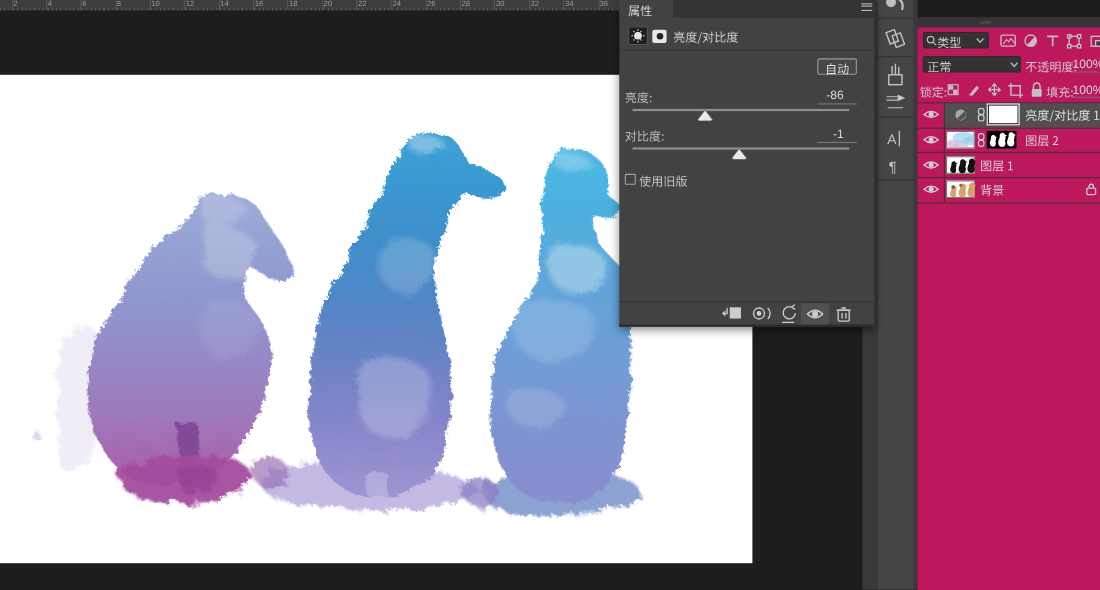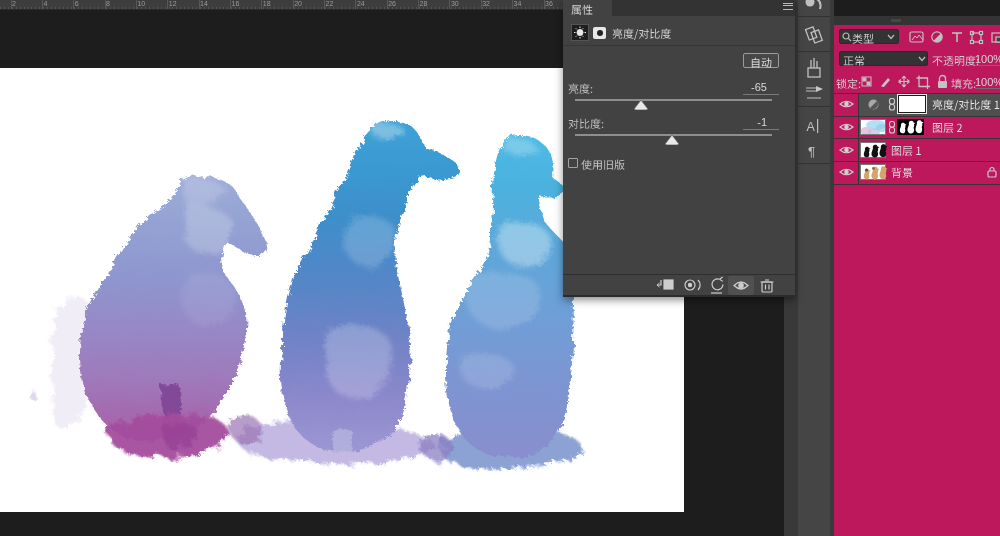--- a/index.html
+++ b/index.html
@@ -196,21 +196,21 @@
         <path transform="translate(0,11.88)" d="M6.8 -2.6H7.6V-0.3Q7.6 -0.1 7.7 -0.1Q7.8 -0.0 8.0 -0.0Q8.1 -0.0 8.2 -0.0Q8.4 -0.0 8.6 -0.0Q8.8 -0.0 8.9 -0.0Q9.1 -0.0 9.2 -0.0Q9.3 -0.0 9.4 -0.1Q9.5 -0.2 9.5 -0.4Q9.5 -0.7 9.6 -1.2Q9.7 -1.2 9.8 -1.1Q9.9 -1.0 10.1 -1.0Q10.2 -0.9 10.3 -0.9Q10.3 -0.3 10.2 0.1Q10.1 0.4 9.8 0.6Q9.6 0.7 9.3 0.7Q9.2 0.7 9.0 0.7Q8.8 0.7 8.6 0.7Q8.4 0.7 8.2 0.7Q8.0 0.7 7.9 0.7Q7.5 0.7 7.2 0.6Q7.0 0.5 6.9 0.3Q6.8 0.1 6.8 -0.3ZM3.3 -2.6H4.2Q4.2 -1.9 4.0 -1.3Q3.9 -0.7 3.5 -0.3Q3.2 0.1 2.6 0.4Q2.0 0.7 1.1 0.9Q1.1 0.8 1.0 0.6Q0.9 0.5 0.8 0.4Q0.7 0.3 0.6 0.2Q1.5 0.1 2.0 -0.2Q2.5 -0.4 2.8 -0.7Q3.1 -1.0 3.2 -1.5Q3.3 -2.0 3.3 -2.6ZM0.7 -8.2H10.3V-7.5H0.7ZM0.9 -4.1H10.1V-2.2H9.3V-3.4H1.6V-2.2H0.9ZM3.0 -6.3V-5.3H8.0V-6.3ZM2.2 -6.9H8.9V-4.7H2.2ZM4.8 -9.1 5.6 -9.3Q5.8 -9.0 6.0 -8.7Q6.1 -8.4 6.2 -8.2L5.4 -8.0Q5.3 -8.2 5.1 -8.5Q5.0 -8.9 4.8 -9.1ZM3.6 -2.6H7.3V-1.9H3.6Z M13.5 -6.1H21.3V-5.4H13.5ZM13.6 -2.9H19.9V-2.2H13.6ZM15.2 -7.1H16.0V-4.3H18.7V-7.1H19.5V-3.6H15.2ZM19.7 -2.9H19.9L20.0 -3.0L20.5 -2.7Q20.1 -1.8 19.3 -1.2Q18.6 -0.6 17.7 -0.2Q16.7 0.2 15.6 0.4Q14.6 0.7 13.4 0.8Q13.4 0.7 13.3 0.5Q13.2 0.3 13.1 0.1Q14.2 0.0 15.2 -0.2Q16.2 -0.4 17.1 -0.7Q18.0 -1.1 18.6 -1.6Q19.3 -2.1 19.7 -2.8ZM15.4 -2.4Q15.9 -1.6 16.9 -1.1Q17.8 -0.6 19.0 -0.3Q20.2 0.0 21.6 0.2Q21.5 0.2 21.4 0.4Q21.3 0.5 21.2 0.6Q21.2 0.8 21.1 0.9Q19.7 0.7 18.5 0.3Q17.2 -0.0 16.3 -0.6Q15.3 -1.2 14.7 -2.1ZM12.8 -8.1H21.4V-7.4H12.8ZM12.4 -8.1H13.2V-5.2Q13.2 -4.5 13.2 -3.7Q13.1 -2.9 13.0 -2.1Q12.9 -1.3 12.7 -0.5Q12.5 0.2 12.1 0.9Q12.1 0.8 11.9 0.7Q11.8 0.7 11.6 0.6Q11.5 0.5 11.4 0.5Q11.7 -0.1 11.9 -0.8Q12.1 -1.6 12.2 -2.3Q12.3 -3.1 12.4 -3.8Q12.4 -4.5 12.4 -5.2ZM16.2 -9.1 17.0 -9.3Q17.2 -9.0 17.4 -8.6Q17.6 -8.2 17.7 -7.9L16.8 -7.7Q16.7 -7.9 16.6 -8.4Q16.4 -8.8 16.2 -9.1Z M22.1 2.0 25.4 -8.7H26.1L22.9 2.0Z M27.1 -7.8H30.8V-7.0H27.1ZM30.5 -7.8H30.7L30.8 -7.8L31.4 -7.6Q31.1 -5.5 30.6 -3.9Q30.1 -2.2 29.2 -1.1Q28.4 0.1 27.4 0.9Q27.3 0.8 27.2 0.6Q27.1 0.5 27.0 0.4Q26.9 0.3 26.8 0.2Q27.8 -0.4 28.5 -1.5Q29.3 -2.6 29.8 -4.2Q30.3 -5.7 30.5 -7.6ZM27.3 -5.0 27.9 -5.5Q28.4 -5.0 29.0 -4.5Q29.6 -3.9 30.1 -3.3Q30.6 -2.7 31.1 -2.2Q31.5 -1.6 31.8 -1.1L31.1 -0.5Q30.9 -1.0 30.4 -1.6Q30.0 -2.1 29.5 -2.7Q29.0 -3.3 28.4 -3.9Q27.9 -4.5 27.3 -5.0ZM31.6 -6.6H36.9V-5.8H31.6ZM34.7 -9.2H35.5V-0.2Q35.5 0.2 35.4 0.4Q35.3 0.6 35.1 0.7Q34.8 0.8 34.4 0.8Q33.9 0.9 33.2 0.9Q33.2 0.8 33.2 0.6Q33.1 0.4 33.1 0.3Q33.0 0.1 33.0 0.0Q33.5 0.0 33.9 0.0Q34.3 0.0 34.5 0.0Q34.6 0.0 34.7 -0.0Q34.7 -0.1 34.7 -0.2ZM31.8 -4.3 32.5 -4.6Q32.8 -4.3 33.0 -3.8Q33.3 -3.4 33.5 -3.0Q33.7 -2.5 33.7 -2.2L33.0 -1.9Q32.9 -2.2 32.8 -2.6Q32.6 -3.0 32.3 -3.5Q32.1 -3.9 31.8 -4.3Z M39.3 -5.8H42.3V-5.0H39.3ZM46.8 -7.2 47.5 -6.5Q47.0 -6.1 46.4 -5.6Q45.8 -5.2 45.1 -4.8Q44.5 -4.4 43.9 -4.0Q43.8 -4.2 43.7 -4.4Q43.6 -4.6 43.5 -4.7Q44.1 -5.0 44.7 -5.5Q45.3 -5.9 45.9 -6.3Q46.4 -6.8 46.8 -7.2ZM43.2 -9.2H44.0V-0.9Q44.0 -0.5 44.1 -0.3Q44.3 -0.2 44.6 -0.2Q44.7 -0.2 44.9 -0.2Q45.1 -0.2 45.4 -0.2Q45.6 -0.2 45.8 -0.2Q46.1 -0.2 46.2 -0.2Q46.5 -0.2 46.6 -0.4Q46.7 -0.6 46.8 -1.2Q46.8 -1.7 46.9 -2.8Q47.0 -2.7 47.1 -2.6Q47.3 -2.5 47.4 -2.5Q47.6 -2.4 47.7 -2.4Q47.6 -1.3 47.5 -0.6Q47.4 0.0 47.1 0.3Q46.8 0.6 46.2 0.6Q46.2 0.6 45.9 0.6Q45.7 0.6 45.4 0.6Q45.1 0.6 44.9 0.6Q44.6 0.6 44.5 0.6Q44.0 0.6 43.7 0.5Q43.4 0.3 43.3 -0.0Q43.2 -0.3 43.2 -1.0ZM38.7 0.8Q38.7 0.7 38.6 0.6Q38.5 0.4 38.4 0.3Q38.4 0.2 38.3 0.1Q38.4 -0.0 38.6 -0.2Q38.7 -0.4 38.7 -0.8V-9.1H39.6V-0.1Q39.6 -0.1 39.5 -0.0Q39.4 0.0 39.3 0.1Q39.1 0.2 39.0 0.3Q38.9 0.5 38.8 0.6Q38.7 0.7 38.7 0.8ZM38.7 0.8 38.6 -0.0 39.0 -0.4 42.3 -1.4Q42.3 -1.3 42.3 -1.1Q42.3 -0.9 42.3 -0.8Q42.3 -0.7 42.4 -0.6Q41.2 -0.2 40.5 0.0Q39.9 0.3 39.5 0.4Q39.1 0.6 39.0 0.6Q38.8 0.7 38.7 0.8Z M50.8 -6.1H58.6V-5.4H50.8ZM50.9 -2.9H57.2V-2.2H50.9ZM52.6 -7.1H53.3V-4.3H56.0V-7.1H56.8V-3.6H52.6ZM57.0 -2.9H57.2L57.3 -3.0L57.9 -2.7Q57.4 -1.8 56.7 -1.2Q55.9 -0.6 55.0 -0.2Q54.0 0.2 53.0 0.4Q51.9 0.7 50.8 0.8Q50.7 0.7 50.6 0.5Q50.5 0.3 50.4 0.1Q51.5 0.0 52.5 -0.2Q53.5 -0.4 54.4 -0.7Q55.3 -1.1 56.0 -1.6Q56.6 -2.1 57.0 -2.8ZM52.7 -2.4Q53.3 -1.6 54.2 -1.1Q55.1 -0.6 56.3 -0.3Q57.5 0.0 58.9 0.2Q58.8 0.2 58.7 0.4Q58.6 0.5 58.5 0.6Q58.5 0.8 58.4 0.9Q57.0 0.7 55.8 0.3Q54.6 -0.0 53.6 -0.6Q52.6 -1.2 52.0 -2.1ZM50.1 -8.1H58.7V-7.4H50.1ZM49.7 -8.1H50.5V-5.2Q50.5 -4.5 50.5 -3.7Q50.4 -2.9 50.3 -2.1Q50.2 -1.3 50.0 -0.5Q49.8 0.2 49.5 0.9Q49.4 0.8 49.2 0.7Q49.1 0.7 49.0 0.6Q48.8 0.5 48.7 0.5Q49.1 -0.1 49.3 -0.8Q49.4 -1.6 49.5 -2.3Q49.6 -3.1 49.7 -3.8Q49.7 -4.5 49.7 -5.2ZM53.5 -9.1 54.3 -9.3Q54.5 -9.0 54.7 -8.6Q54.9 -8.2 55.0 -7.9L54.1 -7.7Q54.0 -7.9 53.9 -8.4Q53.7 -8.8 53.5 -9.1Z" fill="#d5d5d5"></path>
       </svg>
 <div class="abs" style="left:0;top:45px;width:232px;height:1px;background:#373737"></div>
 <div class="abs" style="left:180px;top:53px;width:36px;height:15px;border:1px solid #9b9b9b;border-radius:2px;background:#474747"></div>
 <svg style="position:absolute;left:187.0px;top:54.5px;overflow:visible" width="22" height="16">
         <path transform="translate(0,11.88)" d="M2.4 -5.3H8.7V-4.5H2.4ZM2.4 -2.9H8.7V-2.1H2.4ZM2.4 -0.5H8.7V0.3H2.4ZM1.8 -7.7H9.4V0.8H8.5V-6.9H2.6V0.9H1.8ZM5.0 -9.3 6.0 -9.1Q5.8 -8.6 5.6 -8.1Q5.4 -7.6 5.2 -7.3L4.5 -7.4Q4.6 -7.7 4.7 -8.0Q4.8 -8.3 4.9 -8.7Q5.0 -9.0 5.0 -9.3Z M16.6 -6.7H21.0V-5.9H16.6ZM20.6 -6.7H21.4Q21.4 -6.7 21.4 -6.6Q21.4 -6.5 21.4 -6.4Q21.4 -6.3 21.4 -6.3Q21.3 -4.6 21.3 -3.4Q21.2 -2.2 21.1 -1.5Q21.1 -0.7 21.0 -0.3Q20.9 0.1 20.7 0.3Q20.6 0.5 20.4 0.6Q20.2 0.7 19.9 0.7Q19.7 0.7 19.3 0.7Q18.8 0.7 18.4 0.7Q18.4 0.5 18.3 0.3Q18.3 0.1 18.1 -0.1Q18.6 -0.1 19.0 -0.1Q19.4 -0.0 19.6 -0.0Q19.7 -0.0 19.8 -0.1Q19.9 -0.1 20.0 -0.2Q20.1 -0.3 20.2 -0.7Q20.3 -1.1 20.4 -1.9Q20.4 -2.6 20.5 -3.7Q20.5 -4.9 20.6 -6.5ZM18.2 -9.1H19.0Q19.0 -7.9 19.0 -6.8Q18.9 -5.6 18.8 -4.5Q18.7 -3.4 18.5 -2.4Q18.2 -1.4 17.8 -0.6Q17.4 0.2 16.7 0.9Q16.6 0.8 16.5 0.7Q16.4 0.5 16.3 0.4Q16.2 0.3 16.0 0.3Q16.7 -0.3 17.1 -1.1Q17.5 -1.9 17.7 -2.8Q17.9 -3.7 18.0 -4.8Q18.1 -5.8 18.2 -6.9Q18.2 -8.0 18.2 -9.1ZM12.0 -8.3H16.2V-7.6H12.0ZM11.6 -5.7H16.4V-5.0H11.6ZM14.8 -3.8 15.5 -4.0Q15.7 -3.5 15.9 -3.0Q16.2 -2.4 16.3 -1.9Q16.5 -1.3 16.6 -1.0L15.9 -0.7Q15.8 -1.1 15.6 -1.6Q15.5 -2.2 15.2 -2.7Q15.0 -3.3 14.8 -3.8ZM12.0 -0.5 11.9 -1.2 12.3 -1.5 15.9 -2.2Q16.0 -2.1 16.0 -1.9Q16.0 -1.6 16.1 -1.5Q15.0 -1.3 14.4 -1.1Q13.7 -1.0 13.2 -0.9Q12.8 -0.8 12.6 -0.7Q12.3 -0.6 12.2 -0.6Q12.1 -0.5 12.0 -0.5ZM12.0 -0.5Q12.0 -0.6 11.9 -0.7Q11.9 -0.9 11.8 -1.0Q11.8 -1.1 11.7 -1.2Q11.9 -1.3 12.0 -1.5Q12.1 -1.7 12.2 -2.0Q12.3 -2.2 12.4 -2.5Q12.5 -2.9 12.7 -3.3Q12.8 -3.8 13.0 -4.4Q13.1 -4.9 13.2 -5.4L14.0 -5.2Q13.9 -4.4 13.6 -3.7Q13.4 -2.9 13.1 -2.2Q12.8 -1.5 12.6 -1.0V-0.9Q12.6 -0.9 12.5 -0.9Q12.4 -0.8 12.3 -0.8Q12.2 -0.7 12.1 -0.6Q12.0 -0.5 12.0 -0.5Z" fill="#e4e4e4"></path>
       </svg>
 <svg style="position:absolute;left:5.0px;top:81.0px;overflow:visible" width="25" height="16">
         <path transform="translate(0,11.88)" d="M6.8 -2.6H7.6V-0.3Q7.6 -0.1 7.7 -0.1Q7.8 -0.0 8.0 -0.0Q8.1 -0.0 8.2 -0.0Q8.4 -0.0 8.6 -0.0Q8.8 -0.0 8.9 -0.0Q9.1 -0.0 9.2 -0.0Q9.3 -0.0 9.4 -0.1Q9.5 -0.2 9.5 -0.4Q9.5 -0.7 9.6 -1.2Q9.7 -1.2 9.8 -1.1Q9.9 -1.0 10.1 -1.0Q10.2 -0.9 10.3 -0.9Q10.3 -0.3 10.2 0.1Q10.1 0.4 9.8 0.6Q9.6 0.7 9.3 0.7Q9.2 0.7 9.0 0.7Q8.8 0.7 8.6 0.7Q8.4 0.7 8.2 0.7Q8.0 0.7 7.9 0.7Q7.5 0.7 7.2 0.6Q7.0 0.5 6.9 0.3Q6.8 0.1 6.8 -0.3ZM3.3 -2.6H4.2Q4.2 -1.9 4.0 -1.3Q3.9 -0.7 3.5 -0.3Q3.2 0.1 2.6 0.4Q2.0 0.7 1.1 0.9Q1.1 0.8 1.0 0.6Q0.9 0.5 0.8 0.4Q0.7 0.3 0.6 0.2Q1.5 0.1 2.0 -0.2Q2.5 -0.4 2.8 -0.7Q3.1 -1.0 3.2 -1.5Q3.3 -2.0 3.3 -2.6ZM0.7 -8.2H10.3V-7.5H0.7ZM0.9 -4.1H10.1V-2.2H9.3V-3.4H1.6V-2.2H0.9ZM3.0 -6.3V-5.3H8.0V-6.3ZM2.2 -6.9H8.9V-4.7H2.2ZM4.8 -9.1 5.6 -9.3Q5.8 -9.0 6.0 -8.7Q6.1 -8.4 6.2 -8.2L5.4 -8.0Q5.3 -8.2 5.1 -8.5Q5.0 -8.9 4.8 -9.1ZM3.6 -2.6H7.3V-1.9H3.6Z M13.5 -6.1H21.3V-5.4H13.5ZM13.6 -2.9H19.9V-2.2H13.6ZM15.2 -7.1H16.0V-4.3H18.7V-7.1H19.5V-3.6H15.2ZM19.7 -2.9H19.9L20.0 -3.0L20.5 -2.7Q20.1 -1.8 19.3 -1.2Q18.6 -0.6 17.7 -0.2Q16.7 0.2 15.6 0.4Q14.6 0.7 13.4 0.8Q13.4 0.7 13.3 0.5Q13.2 0.3 13.1 0.1Q14.2 0.0 15.2 -0.2Q16.2 -0.4 17.1 -0.7Q18.0 -1.1 18.6 -1.6Q19.3 -2.1 19.7 -2.8ZM15.4 -2.4Q15.9 -1.6 16.9 -1.1Q17.8 -0.6 19.0 -0.3Q20.2 0.0 21.6 0.2Q21.5 0.2 21.4 0.4Q21.3 0.5 21.2 0.6Q21.2 0.8 21.1 0.9Q19.7 0.7 18.5 0.3Q17.2 -0.0 16.3 -0.6Q15.3 -1.2 14.7 -2.1ZM12.8 -8.1H21.4V-7.4H12.8ZM12.4 -8.1H13.2V-5.2Q13.2 -4.5 13.2 -3.7Q13.1 -2.9 13.0 -2.1Q12.9 -1.3 12.7 -0.5Q12.5 0.2 12.1 0.9Q12.1 0.8 11.9 0.7Q11.8 0.7 11.6 0.6Q11.5 0.5 11.4 0.5Q11.7 -0.1 11.9 -0.8Q12.1 -1.6 12.2 -2.3Q12.3 -3.1 12.4 -3.8Q12.4 -4.5 12.4 -5.2ZM16.2 -9.1 17.0 -9.3Q17.2 -9.0 17.4 -8.6Q17.6 -8.2 17.7 -7.9L16.8 -7.7Q16.7 -7.9 16.6 -8.4Q16.4 -8.8 16.2 -9.1Z M23.5 -4.3Q23.2 -4.3 23.0 -4.5Q22.8 -4.7 22.8 -5.1Q22.8 -5.4 23.0 -5.6Q23.2 -5.8 23.5 -5.8Q23.8 -5.8 24.0 -5.6Q24.3 -5.4 24.3 -5.1Q24.3 -4.7 24.0 -4.5Q23.8 -4.3 23.5 -4.3ZM23.5 0.1Q23.2 0.1 23.0 -0.1Q22.8 -0.3 22.8 -0.6Q22.8 -1.0 23.0 -1.2Q23.2 -1.4 23.5 -1.4Q23.8 -1.4 24.0 -1.2Q24.3 -1.0 24.3 -0.6Q24.3 -0.3 24.0 -0.1Q23.8 0.1 23.5 0.1Z" fill="#c0c0c0"></path>
       </svg>
-<div class="abs" style="left:170px;top:81px;width:34px;text-align:right;font-size:11px;color:#d8d8d8">-65</div>
+<div class="abs" style="left:170px;top:81px;width:34px;text-align:right;font-size:11px;color:#d8d8d8">-86</div>
 <div class="abs" style="left:180px;top:94px;width:36px;height:1px;background:#7a7a7a"></div>
 <div class="abs" style="left:12px;top:99px;width:197px;height:2px;background:#8e8e8e"></div>
 <svg class="abs" style="left:71px;top:100px" width="14" height="10">
         <path d="M7,0 L13.5,8.5 Q13.8,10 12,10 L2,10 Q0.2,10 0.5,8.5 Z" fill="#e9e9e9" stroke="#666" stroke-width="0.8"></path>
       </svg>
 <svg style="position:absolute;left:5.0px;top:116.0px;overflow:visible" width="36" height="16">
         <path transform="translate(0,11.88)" d="M0.8 -7.8H4.5V-7.0H0.8ZM4.2 -7.8H4.4L4.5 -7.8L5.1 -7.6Q4.8 -5.5 4.3 -3.9Q3.7 -2.2 2.9 -1.1Q2.1 0.1 1.1 0.9Q1.0 0.8 0.9 0.6Q0.8 0.5 0.7 0.4Q0.6 0.3 0.5 0.2Q1.4 -0.4 2.2 -1.5Q3.0 -2.6 3.5 -4.2Q4.0 -5.7 4.2 -7.6ZM1.0 -5.0 1.6 -5.5Q2.1 -5.0 2.7 -4.5Q3.3 -3.9 3.8 -3.3Q4.3 -2.7 4.8 -2.2Q5.2 -1.6 5.4 -1.1L4.8 -0.5Q4.5 -1.0 4.1 -1.6Q3.7 -2.1 3.2 -2.7Q2.7 -3.3 2.1 -3.9Q1.6 -4.5 1.0 -5.0ZM5.3 -6.6H10.5V-5.8H5.3ZM8.4 -9.2H9.2V-0.2Q9.2 0.2 9.1 0.4Q9.0 0.6 8.8 0.7Q8.5 0.8 8.1 0.8Q7.6 0.9 6.9 0.9Q6.9 0.8 6.9 0.6Q6.8 0.4 6.8 0.3Q6.7 0.1 6.7 0.0Q7.2 0.0 7.6 0.0Q8.0 0.0 8.1 0.0Q8.3 0.0 8.4 -0.0Q8.4 -0.1 8.4 -0.2ZM5.5 -4.3 6.2 -4.6Q6.5 -4.3 6.7 -3.8Q7.0 -3.4 7.2 -3.0Q7.3 -2.5 7.4 -2.2L6.7 -1.9Q6.6 -2.2 6.4 -2.6Q6.3 -3.0 6.0 -3.5Q5.8 -3.9 5.5 -4.3Z M13.0 -5.8H16.0V-5.0H13.0ZM20.5 -7.2 21.2 -6.5Q20.7 -6.1 20.1 -5.6Q19.5 -5.2 18.8 -4.8Q18.2 -4.4 17.5 -4.0Q17.5 -4.2 17.4 -4.4Q17.3 -4.6 17.2 -4.7Q17.8 -5.0 18.4 -5.5Q19.0 -5.9 19.6 -6.3Q20.1 -6.8 20.5 -7.2ZM16.9 -9.2H17.7V-0.9Q17.7 -0.5 17.8 -0.3Q17.9 -0.2 18.3 -0.2Q18.4 -0.2 18.6 -0.2Q18.8 -0.2 19.1 -0.2Q19.3 -0.2 19.5 -0.2Q19.8 -0.2 19.9 -0.2Q20.1 -0.2 20.3 -0.4Q20.4 -0.6 20.5 -1.2Q20.5 -1.7 20.6 -2.8Q20.7 -2.7 20.8 -2.6Q21.0 -2.5 21.1 -2.5Q21.2 -2.4 21.4 -2.4Q21.3 -1.3 21.2 -0.6Q21.1 0.0 20.8 0.3Q20.5 0.6 19.9 0.6Q19.8 0.6 19.6 0.6Q19.4 0.6 19.1 0.6Q18.8 0.6 18.5 0.6Q18.3 0.6 18.2 0.6Q17.7 0.6 17.4 0.5Q17.1 0.3 17.0 -0.0Q16.9 -0.3 16.9 -1.0ZM12.4 0.8Q12.3 0.7 12.3 0.6Q12.2 0.4 12.1 0.3Q12.0 0.2 12.0 0.1Q12.1 -0.0 12.3 -0.2Q12.4 -0.4 12.4 -0.8V-9.1H13.3V-0.1Q13.3 -0.1 13.2 -0.0Q13.1 0.0 13.0 0.1Q12.8 0.2 12.7 0.3Q12.6 0.5 12.5 0.6Q12.4 0.7 12.4 0.8ZM12.4 0.8 12.3 -0.0 12.7 -0.4 16.0 -1.4Q16.0 -1.3 16.0 -1.1Q16.0 -0.9 16.0 -0.8Q16.0 -0.7 16.0 -0.6Q14.9 -0.2 14.2 0.0Q13.5 0.3 13.2 0.4Q12.8 0.6 12.6 0.6Q12.5 0.7 12.4 0.8Z M24.5 -6.1H32.3V-5.4H24.5ZM24.6 -2.9H30.9V-2.2H24.6ZM26.2 -7.1H27.0V-4.3H29.7V-7.1H30.5V-3.6H26.2ZM30.7 -2.9H30.9L31.0 -3.0L31.5 -2.7Q31.1 -1.8 30.3 -1.2Q29.6 -0.6 28.7 -0.2Q27.7 0.2 26.6 0.4Q25.6 0.7 24.4 0.8Q24.4 0.7 24.3 0.5Q24.2 0.3 24.1 0.1Q25.2 0.0 26.2 -0.2Q27.2 -0.4 28.1 -0.7Q29.0 -1.1 29.6 -1.6Q30.3 -2.1 30.7 -2.8ZM26.4 -2.4Q26.9 -1.6 27.9 -1.1Q28.8 -0.6 30.0 -0.3Q31.2 0.0 32.6 0.2Q32.5 0.2 32.4 0.4Q32.3 0.5 32.2 0.6Q32.2 0.8 32.1 0.9Q30.7 0.7 29.5 0.3Q28.2 -0.0 27.3 -0.6Q26.3 -1.2 25.7 -2.1ZM23.8 -8.1H32.4V-7.4H23.8ZM23.4 -8.1H24.2V-5.2Q24.2 -4.5 24.2 -3.7Q24.1 -2.9 24.0 -2.1Q23.9 -1.3 23.7 -0.5Q23.5 0.2 23.1 0.9Q23.1 0.8 22.9 0.7Q22.8 0.7 22.6 0.6Q22.5 0.5 22.4 0.5Q22.7 -0.1 22.9 -0.8Q23.1 -1.6 23.2 -2.3Q23.3 -3.1 23.4 -3.8Q23.4 -4.5 23.4 -5.2ZM27.2 -9.1 28.0 -9.3Q28.2 -9.0 28.4 -8.6Q28.6 -8.2 28.7 -7.9L27.8 -7.7Q27.7 -7.9 27.6 -8.4Q27.4 -8.8 27.2 -9.1Z M34.5 -4.3Q34.2 -4.3 34.0 -4.5Q33.8 -4.7 33.8 -5.1Q33.8 -5.4 34.0 -5.6Q34.2 -5.8 34.5 -5.8Q34.8 -5.8 35.0 -5.6Q35.3 -5.4 35.3 -5.1Q35.3 -4.7 35.0 -4.5Q34.8 -4.3 34.5 -4.3ZM34.5 0.1Q34.2 0.1 34.0 -0.1Q33.8 -0.3 33.8 -0.6Q33.8 -1.0 34.0 -1.2Q34.2 -1.4 34.5 -1.4Q34.8 -1.4 35.0 -1.2Q35.3 -1.0 35.3 -0.6Q35.3 -0.3 35.0 -0.1Q34.8 0.1 34.5 0.1Z" fill="#c0c0c0"></path>
       </svg>
 <div class="abs" style="left:170px;top:116px;width:34px;text-align:right;font-size:11px;color:#d8d8d8">-1</div>
 <div class="abs" style="left:180px;top:129px;width:36px;height:1px;background:#7a7a7a"></div>

